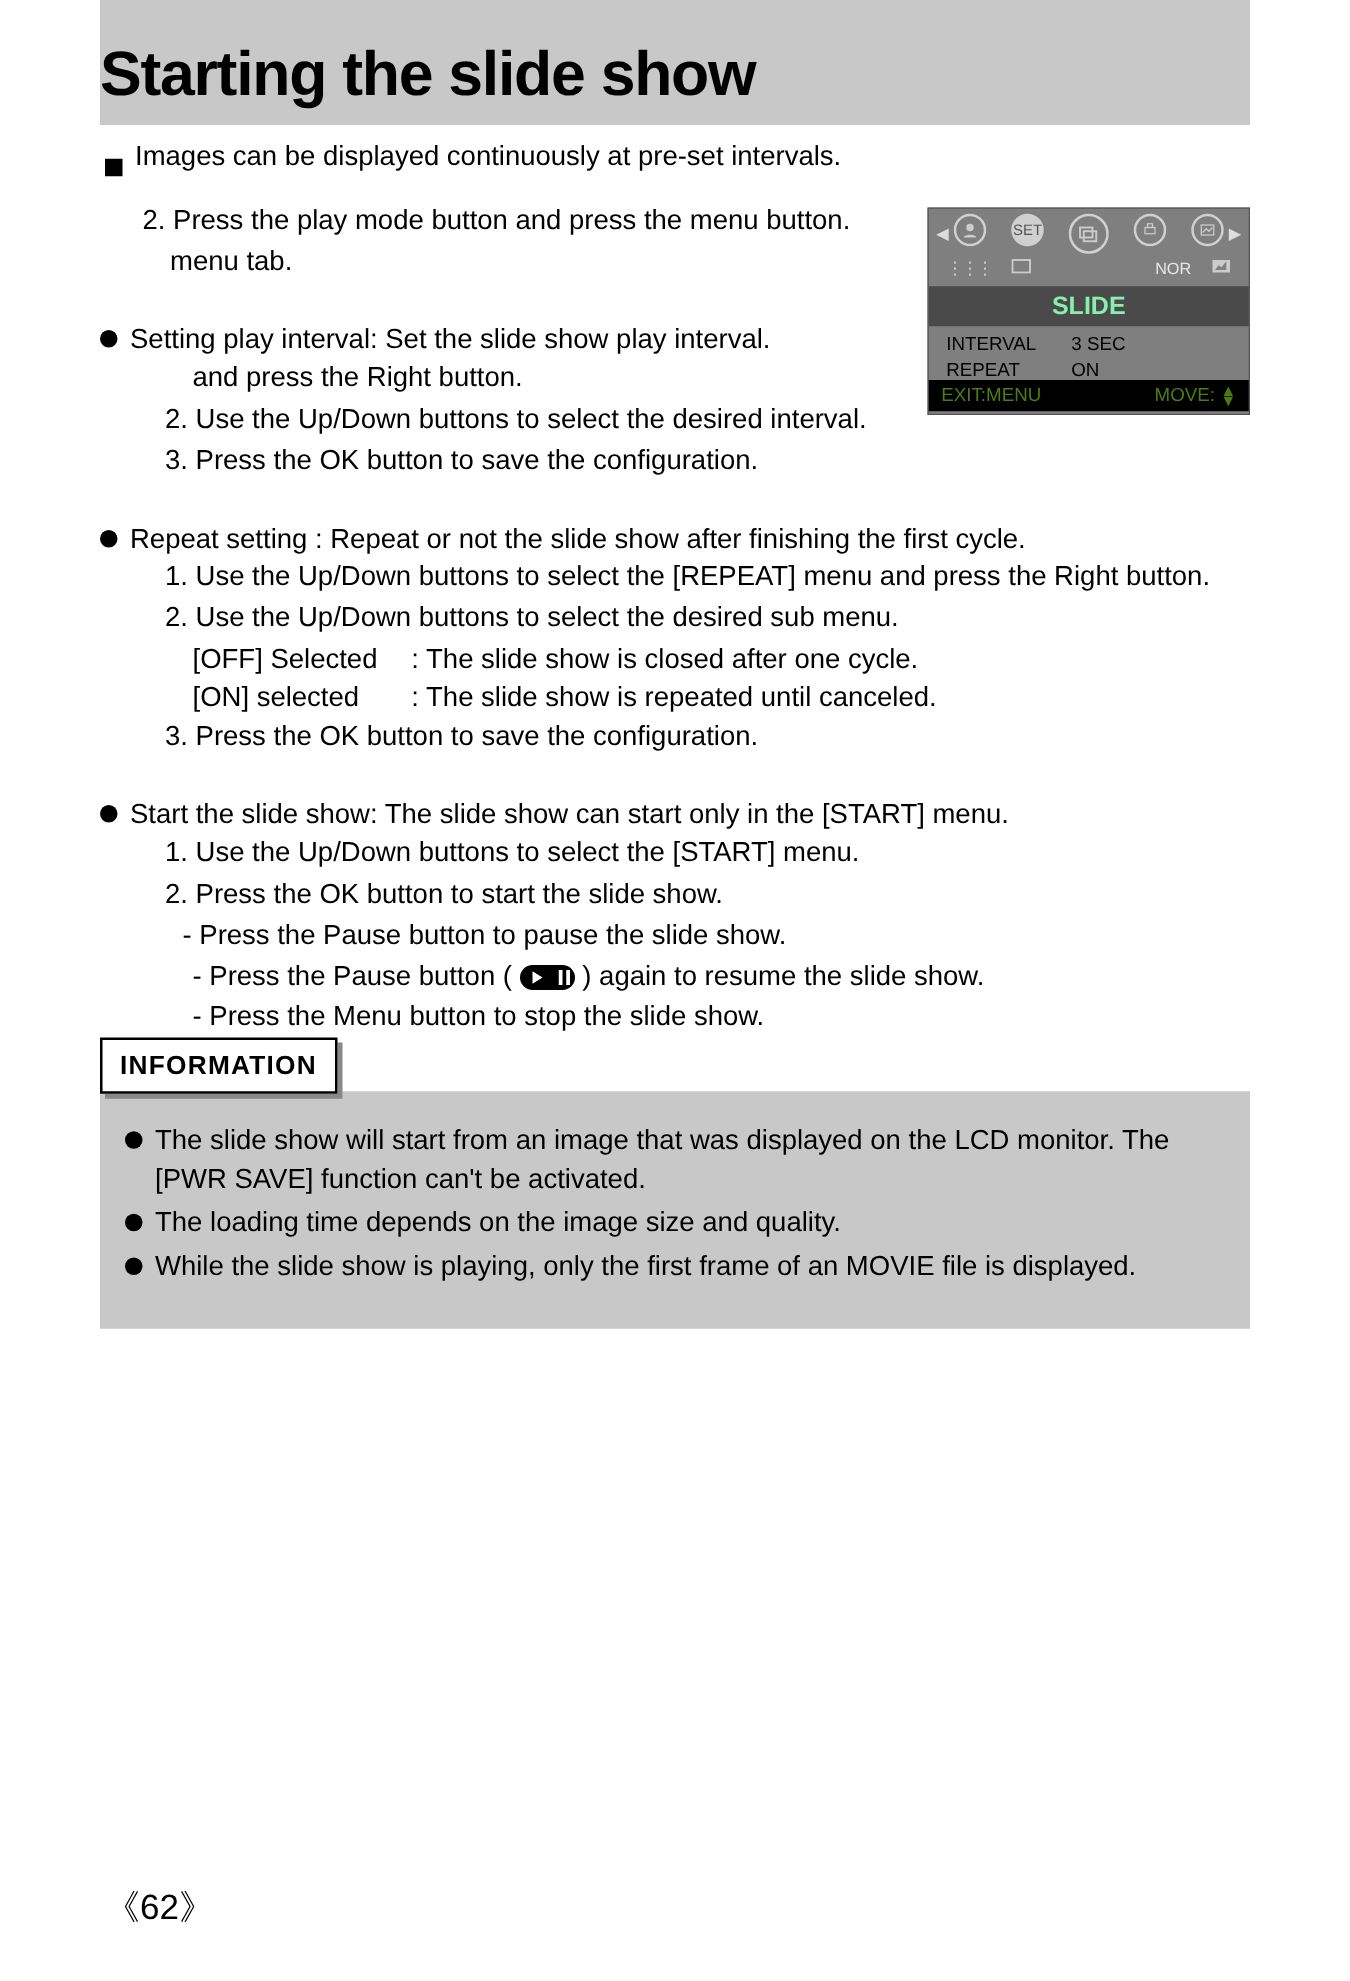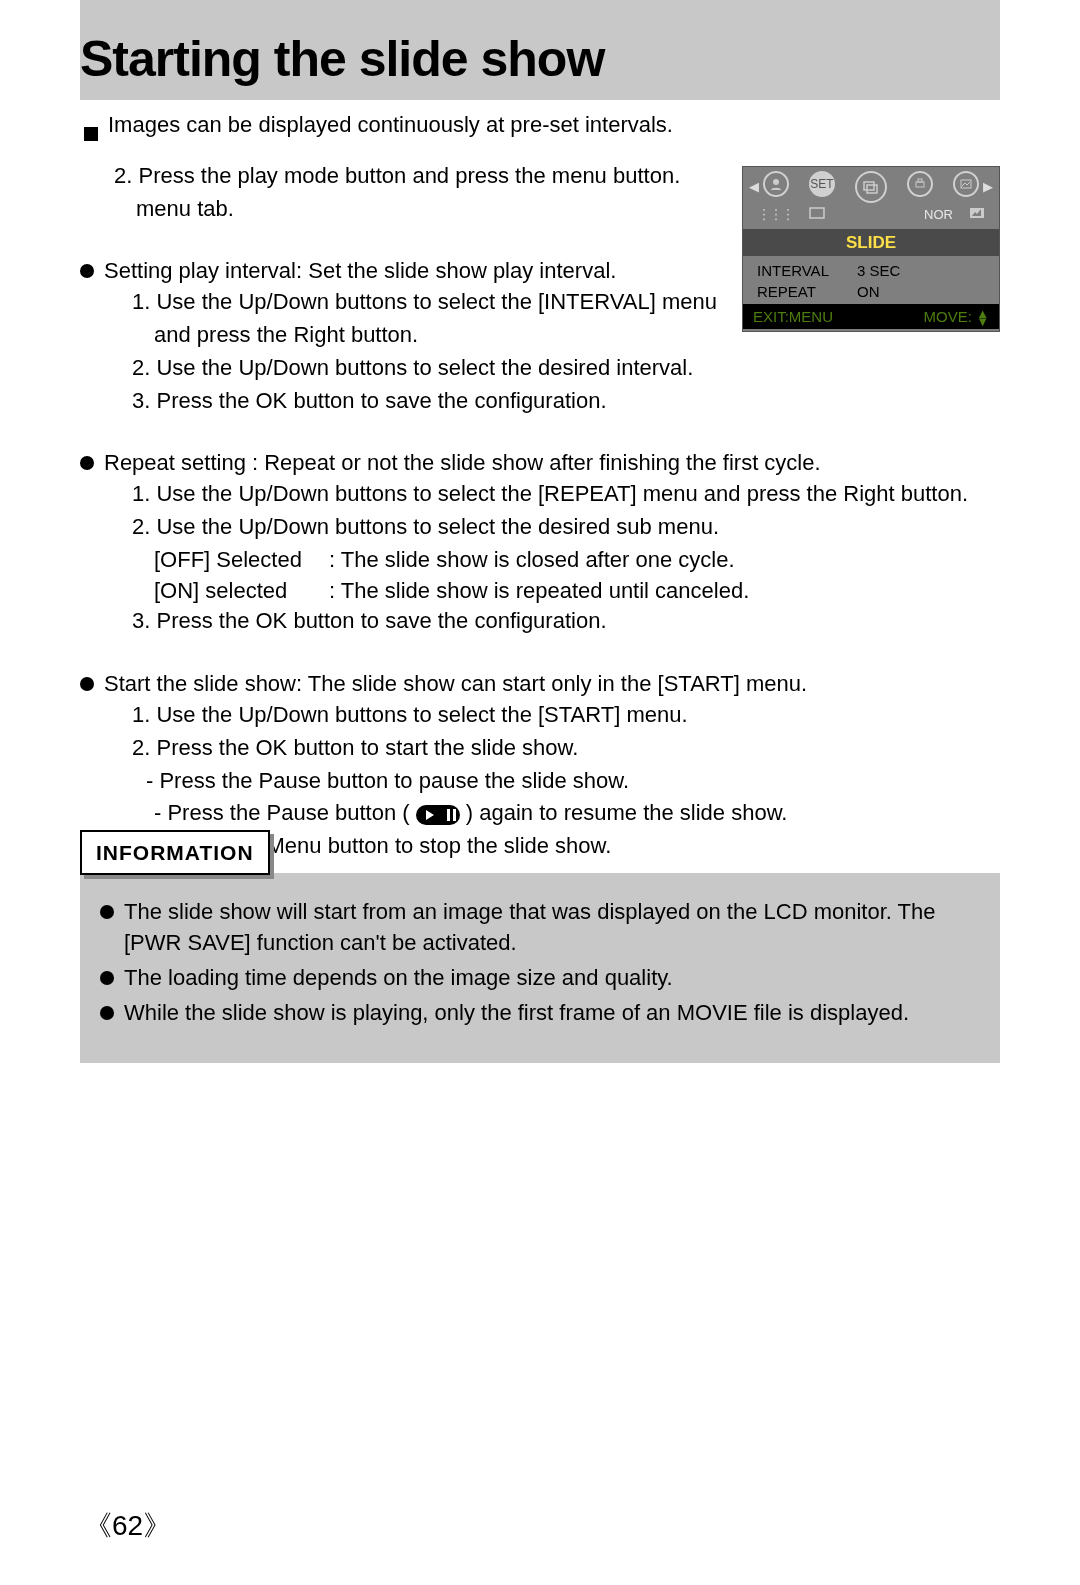--- a/index.html
+++ b/index.html
@@ -19,21 +19,21 @@
 .sec-body p{margin-bottom:2px}
 .def-row{display:flex}
 .def-label{width:175px;flex-shrink:0}
 .lcd{position:absolute;right:0;top:56px;width:258px;height:166px;background:#7f7f7f;border:1px solid #555;color:#e8e8e8;font-family:Arial,sans-serif;font-size:16px}
 .lcd-top{display:flex;align-items:center;justify-content:space-between;padding:4px 6px 2px 6px}
 .lcd-icons{display:flex;gap:20px;}
 .tri{font-size:13px;color:#ddd}
 .circ{width:26px;height:26px;border:2px solid #d0d0d0;border-radius:50%;display:flex;align-items:center;justify-content:center;font-size:12px}
 .circ.active{background:#d0d0d0;color:#555}
 .lcd-row2{display:flex;gap:16px;padding:0 14px 4px 14px;align-items:center;font-size:14px}
-.slide-title{background:#4a4a4a;color:#fde047;text-align:center;font-weight:bold;padding:2px 0;font-size:17px}
+.slide-title{background:#4a4a4a;color:#86efac;text-align:center;font-weight:bold;padding:2px 0;font-size:20px}
 .lcd-menu{padding:4px 14px 2px 14px;font-size:15px;color:#000000}
 .lcd-menu-row{display:flex}
 .lcd-menu-row span:first-child{width:100px}
 .lcd-bottom{background:#000;color:#4d7c0f;display:flex;justify-content:space-between;padding:2px 10px;font-size:15px;position:absolute;bottom:2px;left:0;right:0}
 .updown{display:inline-block;font-size:13px;line-height:8px;vertical-align:middle}
 .info-box{position:absolute;left:80px;top:830px;width:920px}
 .info-title-wrap{position:relative;display:inline-block;margin-bottom:0}
 .info-title-shadow{position:absolute;left:4px;top:4px;width:100%;height:100%;background:#888}
 .info-title{position:relative;background:#fff;border:2px solid #000;padding:6px 14px;font-size:21px;font-weight:bold;letter-spacing:1px}
 .info-body{background:#c8c8c8;padding:24px 20px 30px 20px;margin-top:-2px}
@@ -127,21 +127,20 @@
       <span><span>MOVE:</span> <span class="updown">▲<br>▼</span></span>
     </div>
   </div>
 
   <div class="section">
     <div class="section-head">
       <span class="bullet"></span>
       <span>Setting play interval: Set the slide show play interval.</span>
     </div>
     <div class="sec-body">
-      <p>1. Use the Up/Down buttons to select the [INTERVAL] menu</p>
       <p style="margin-left:22px">and press the Right button.</p>
       <p>2. Use the Up/Down buttons to select the desired interval.</p>
       <p>3. Press the OK button to save the configuration.</p>
     </div>
   </div>
 
   <div class="section">
     <div class="section-head">
       <span class="bullet"></span>
       <span>Repeat setting : Repeat or not the slide show after finishing the first cycle.</span>

